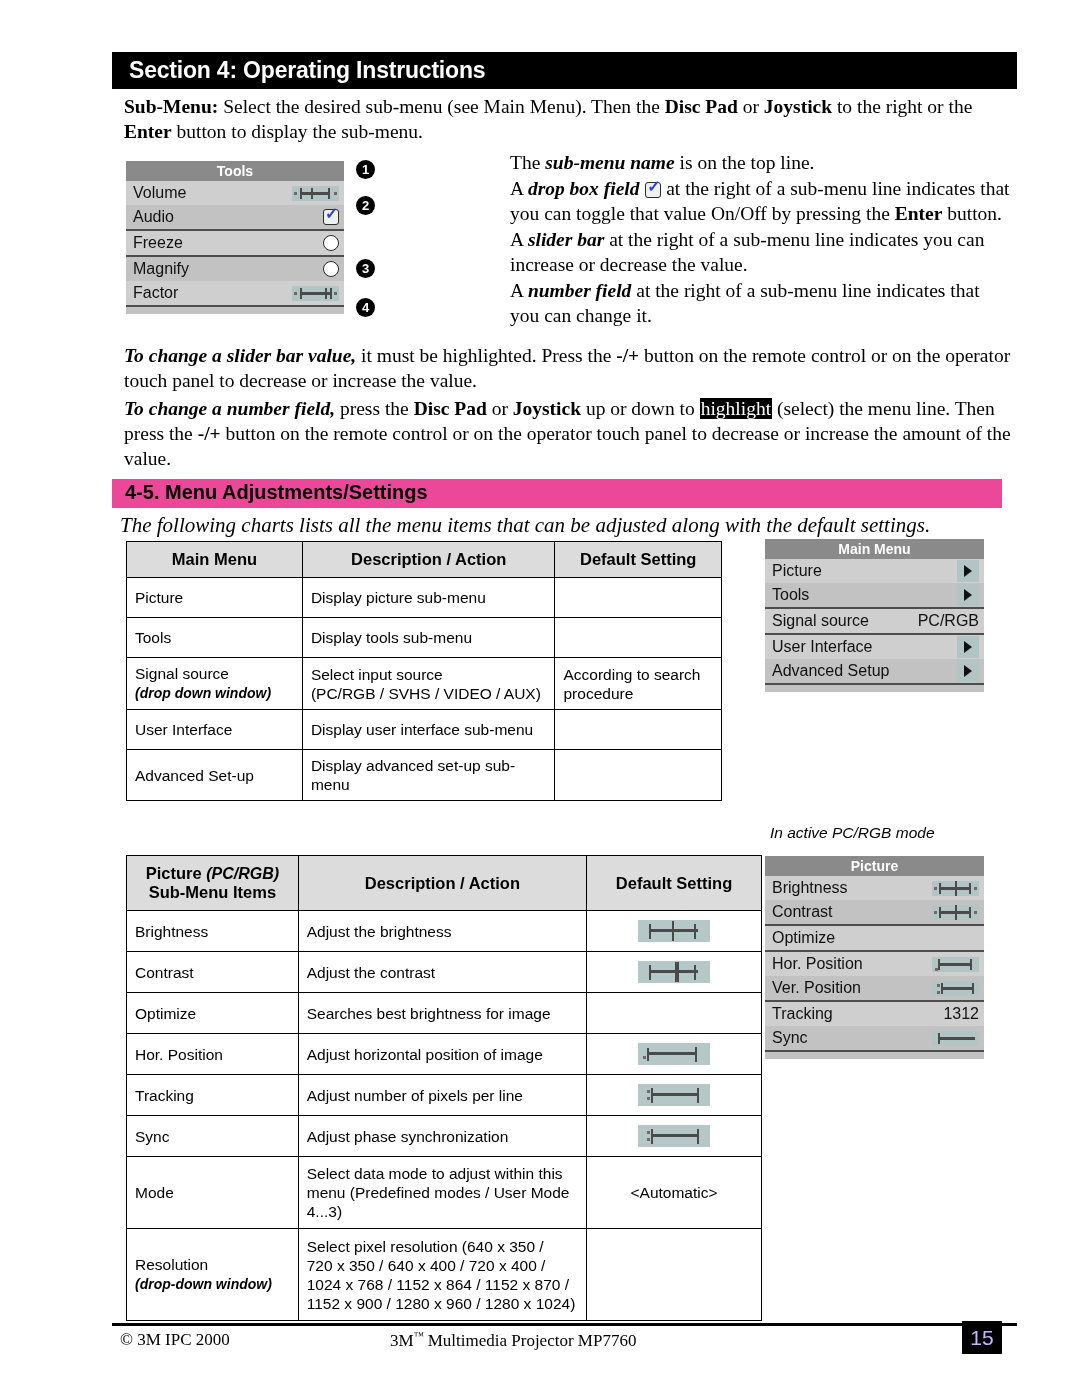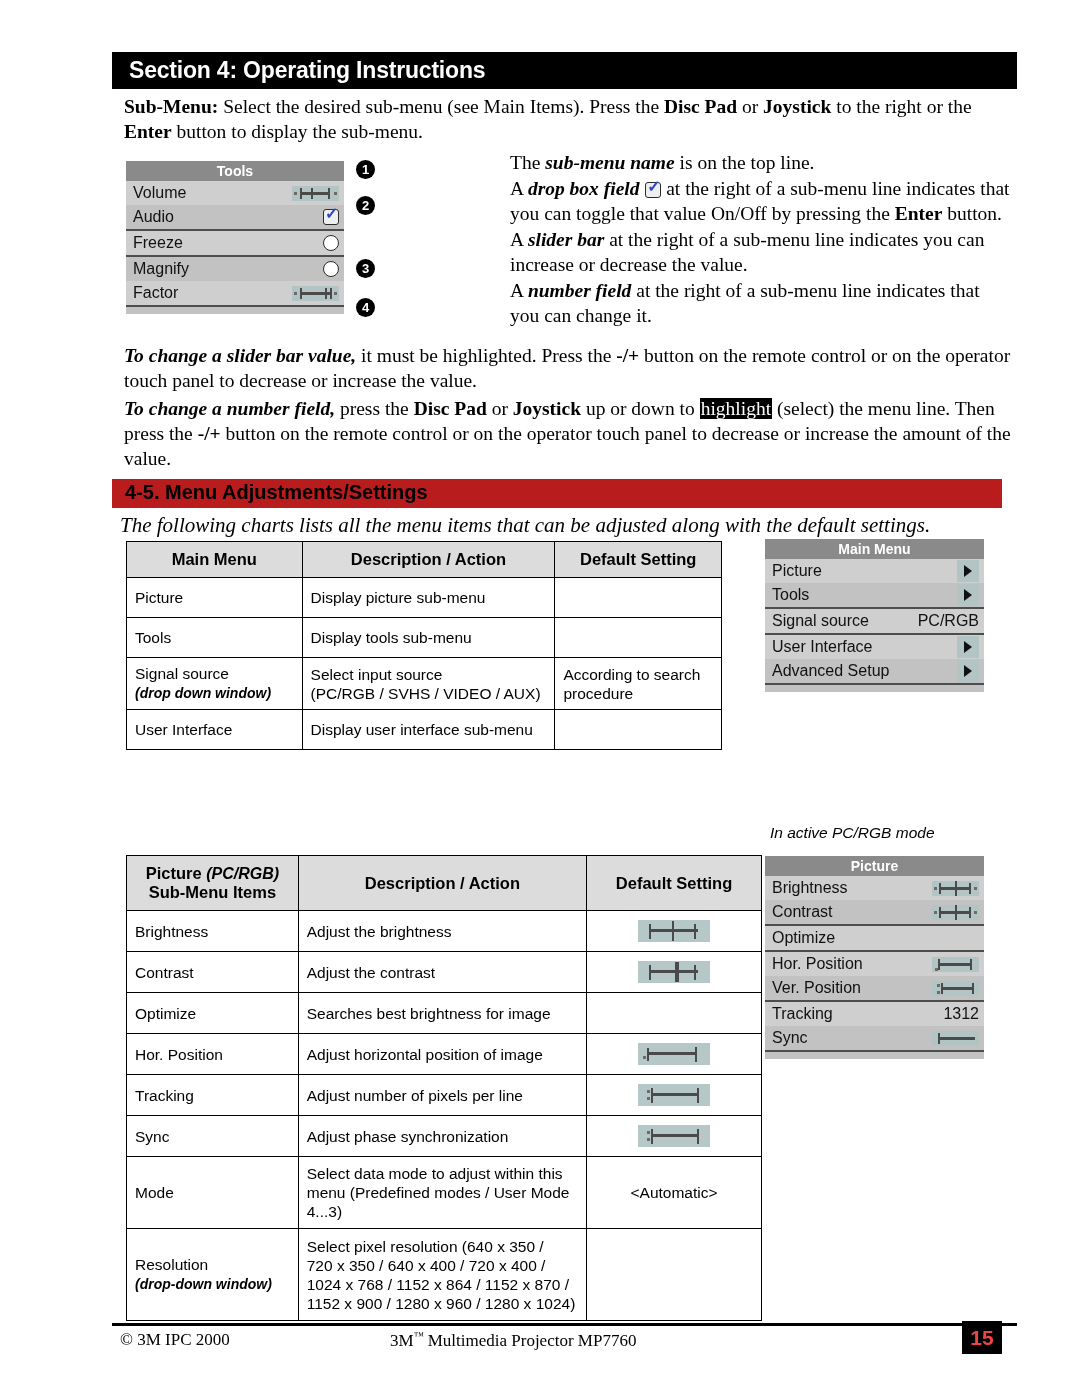--- a/index.html
+++ b/index.html
@@ -32,21 +32,21 @@
   .hl{background:#000;color:#fff;padding:0 1px;}
 
   #intro-para{left:124px;top:94px;width:895px;}
   #explain-block{left:510px;top:150px;width:500px;line-height:25.5px;}
   #slider-para{left:124px;top:343px;width:895px;}
   #number-para{left:124px;top:396px;width:895px;}
 
   
   .subhead-bar{
     position:absolute;left:112px;top:479px;width:890px;height:29px;
-    background:#b91c1c;
+    background:#ec4899;
   }
   .subhead-bar .t{
     position:absolute;left:13px;top:2px;
     font-family:"Liberation Sans",sans-serif;
     font-weight:bold;font-size:20px;color:#000;
   }
   #charts-intro{left:120px;top:513px;width:895px;font-size:21px;font-style:italic;}
 
   
   .bullet{
@@ -150,36 +150,36 @@
   
   .footer-rule{position:absolute;left:112px;top:1323px;width:905px;height:3px;background:#000;}
   .footer{
     position:absolute;top:1330px;
     font-family:"Liberation Serif",serif;font-size:17px;
   }
   #foot-left{left:120px;}
   #foot-center{left:390px;}
   #foot-page{
     position:absolute;left:962px;top:1321px;width:40px;height:33px;background:#000;
-    color:#ef4444;font-family:"Liberation Sans",sans-serif;font-weight:bold;font-size:21px;
+    color:#c4b5fd;font-family:"Liberation Sans",sans-serif;font-weight:normal;font-size:21px;
     text-align:center;line-height:33px;
   }
   sup.tm{font-size:10px;vertical-align:super;}
 </style>
 </head>
 <body>
 
 <div class="page">
 
   <div class="section-bar">
     <div class="title">Section 4: Operating Instructions</div>
   </div>
 
   <div class="para" id="intro-para">
-    <span class="b">Sub-Menu:</span><span> Select the desired sub-menu (see Main Items). Press the </span><span class="b">Disc Pad</span><span> or </span><span class="b">Joystick</span><span> to the right or the </span><span class="b">Enter</span><span> button to display the sub-menu.</span>
+    <span class="b">Sub-Menu:</span><span> Select the desired sub-menu (see Main Menu). Then the </span><span class="b">Disc Pad</span><span> or </span><span class="b">Joystick</span><span> to the right or the </span><span class="b">Enter</span><span> button to display the sub-menu.</span>
   </div>
 
   <div class="osd" id="tools-osd" style="left:126px;top:161px;width:218px;">
     <div class="osd-title">Tools</div>
     <div class="row band-a">
       <span class="lbl">Volume</span>
       <span class="sld">
         <span class="track" style="left:9px;right:9px;"></span>
         <span class="dot" style="left:2px;"></span>
           <span class="dot" style="right:2px;"></span>
@@ -272,20 +272,25 @@
         </td>
         <td>
           <span>Select input source</span><br>
           <span>(PC/RGB / SVHS / VIDEO / AUX)</span>
         </td>
         <td>According to search procedure</td>
       </tr>
       <tr style="height:40px;">
         <td>User Interface</td>
         <td>Display user interface sub-menu</td>
+        <td></td>
+      </tr>
+      <tr style="height:40px;">
+        <td>Advanced Set-up</td>
+        <td>Display advanced set-up sub-menu</td>
         <td></td>
       </tr>
     </tbody>
   </table>
 
   <div class="osd" id="main-menu-osd">
     <div class="osd-title">Main Menu</div>
     <div class="row band-a">
       <span class="lbl">Picture</span>
       <span class="arr">

